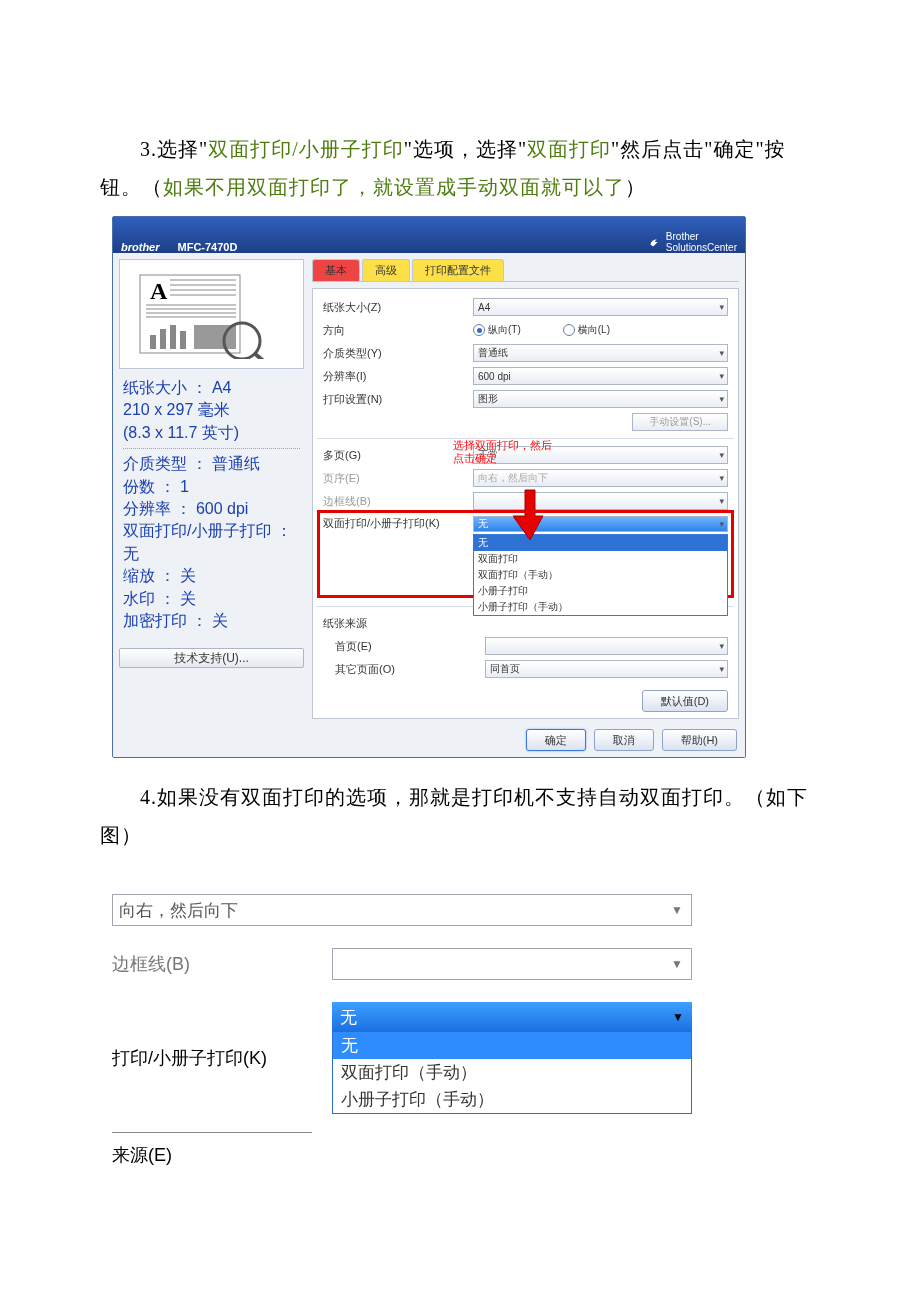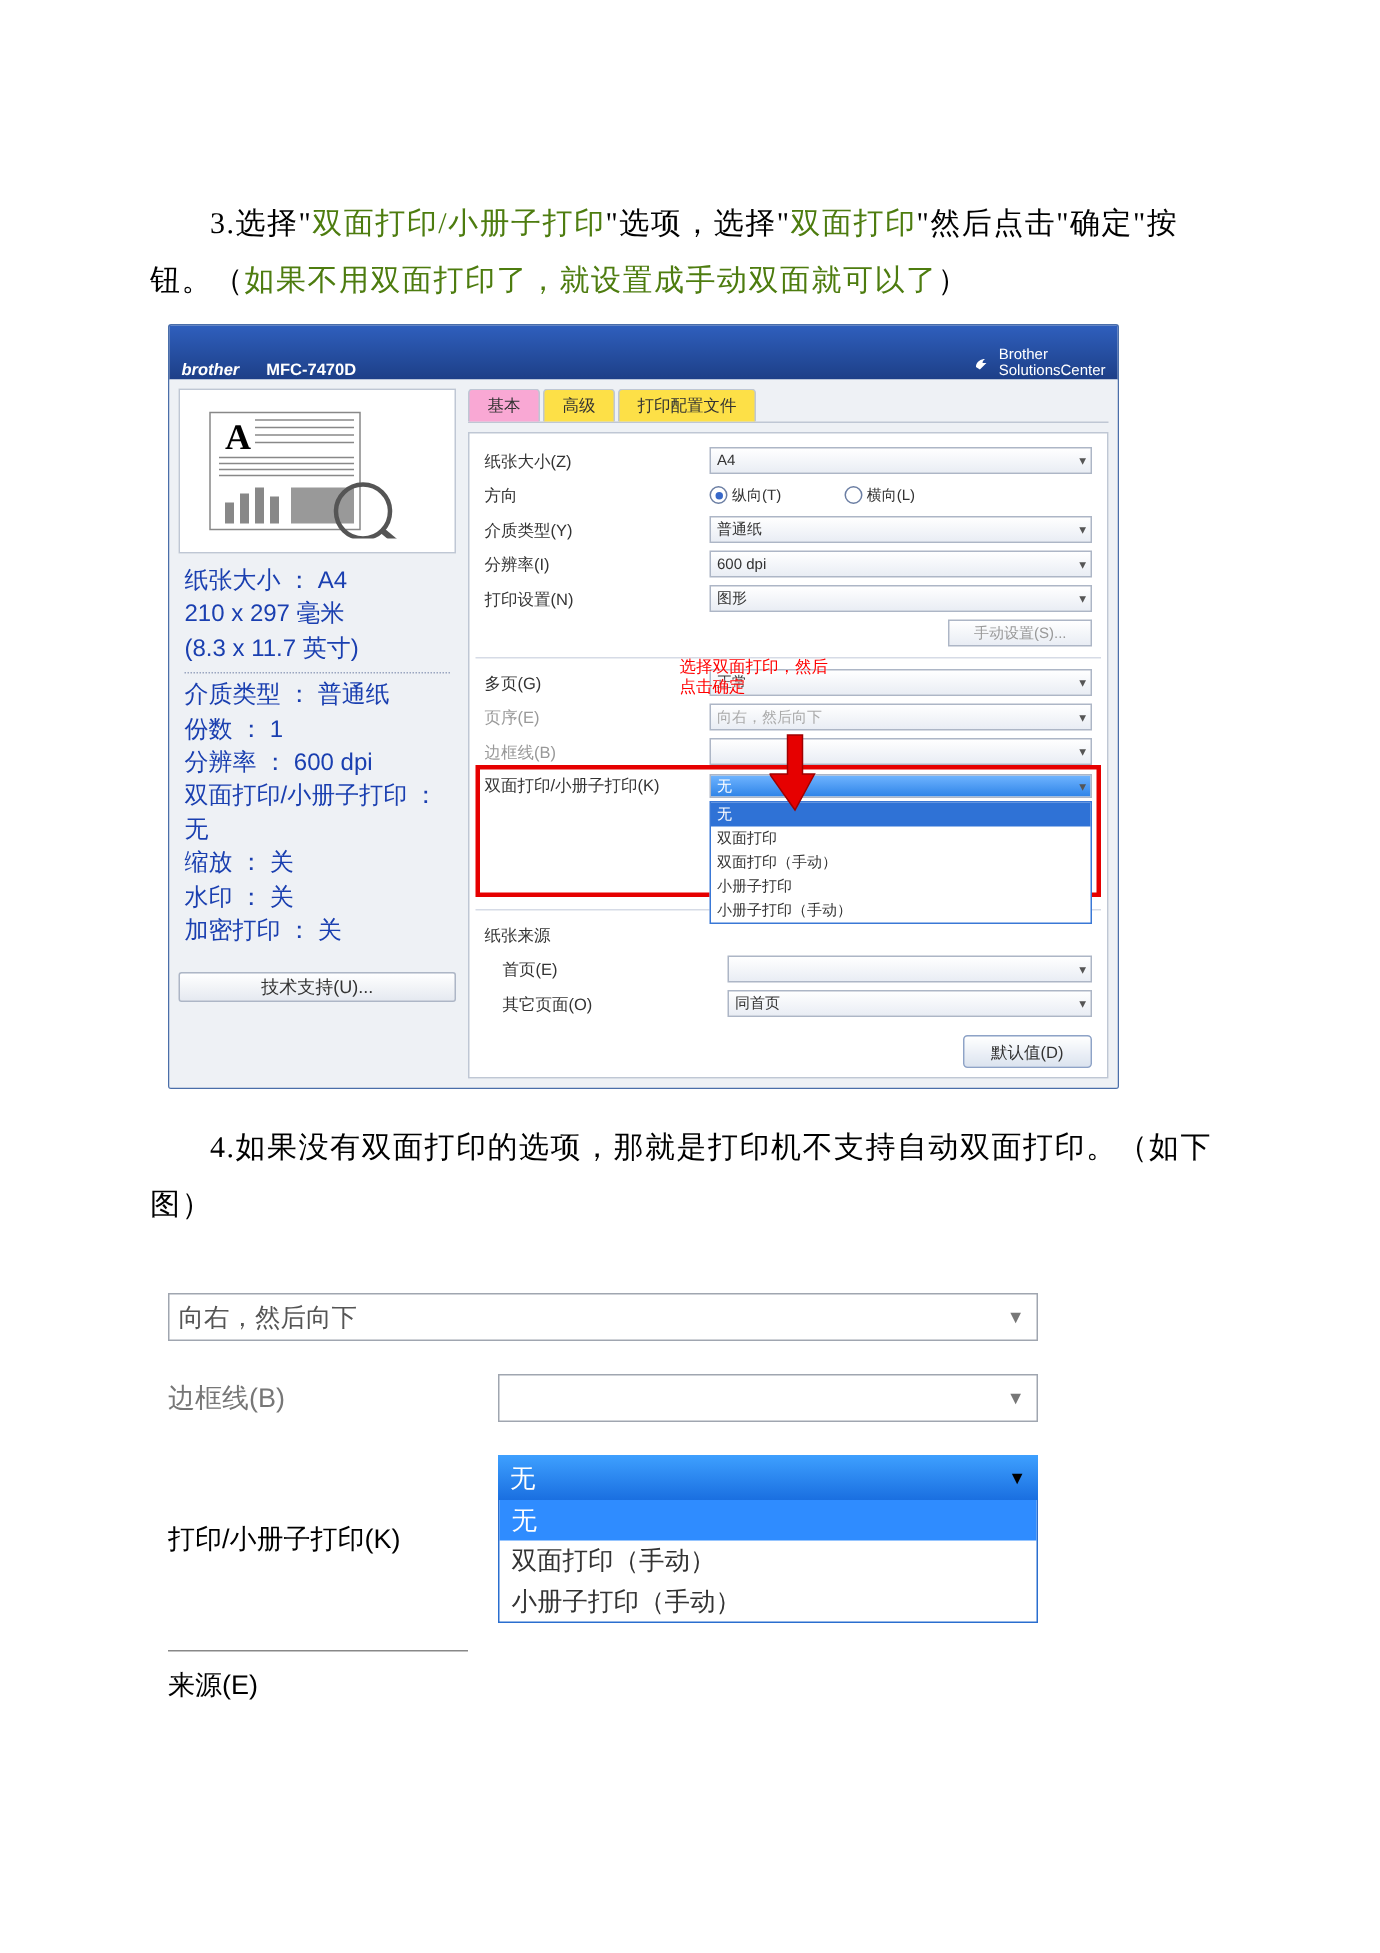--- a/index.html
+++ b/index.html
@@ -15,21 +15,21 @@
   .hdr .sc svg{width:14px;height:14px}
   .body1{display:flex;padding:6px;background:#eef1f5}
   .left{width:185px;flex:none}
   .preview{height:108px;background:#fff;border:1px solid #bfc7d4;display:flex;align-items:center;justify-content:center;margin-bottom:6px}
   .preview svg{width:160px;height:90px}
   .meta{color:#1a3fb0;font-size:16px;line-height:1.4;padding:2px 4px}
   .sep{border-top:1px dotted #9aa6c0;margin:4px 0}
   .right{flex:1;margin-left:8px}
   .tabs{display:flex;gap:2px;border-bottom:1px solid #bfc7d4;margin-bottom:6px}
   .tab{padding:3px 12px;border:1px solid #bfc7d4;border-bottom:none;background:#fde047;border-radius:3px 3px 0 0;font-size:11px}
-  .tab.active{background:#f9a8d4}
+  .tab.active{background:#ef4444}
   .pane{background:#fff;border:1px solid #bfc7d4;padding:8px 10px 2px 10px}
   .row{display:flex;align-items:center;height:20px;margin-bottom:3px}
   .row .lbl{width:150px;color:#333}
   .row .lbl.dim{color:#999}
   .row .ctl{flex:1;display:flex;align-items:center;gap:6px}
   .combo{flex:1;height:16px;border:1px solid #adb6c6;background:linear-gradient(#fff,#e9edf4);display:flex;align-items:center;padding:0 16px 0 4px;position:relative;font-size:10px}
   .combo::after{content:"▾";position:absolute;right:3px;font-size:9px;color:#555}
   .combo.dim{color:#aaa}
   .radio{display:flex;align-items:center;gap:3px;font-size:10px}
   .radio .dot{width:10px;height:10px;border:1px solid #6b7ea3;border-radius:50%;background:#fff;display:flex;align-items:center;justify-content:center}
@@ -240,20 +240,26 @@
               </div>
             </div>
           <div style="height:8px"></div>
           <div style="display:flex;justify-content:flex-end">
               <div class="wbtn">默认值(D)</div>
             </div>
           <div style="height:4px"></div>
         </div>
       </div>
     </div>
+    <div class="foot">
+      <span class="sp"></span>
+      <div class="wbtn ok">确定</div>
+      <div class="wbtn">取消</div>
+      <div class="wbtn">帮助(H)</div>
+    </div>
   </div>
 
   <p class="para">4.如果没有双面打印的选项，那就是打印机不支持自动双面打印。（如下图）</p>
 
   <div class="shot2">
     <div class="s2row">
       <div class="s2combo">
           <span>向右，然后向下</span>
           <span class="tri">▼</span>
         </div>

